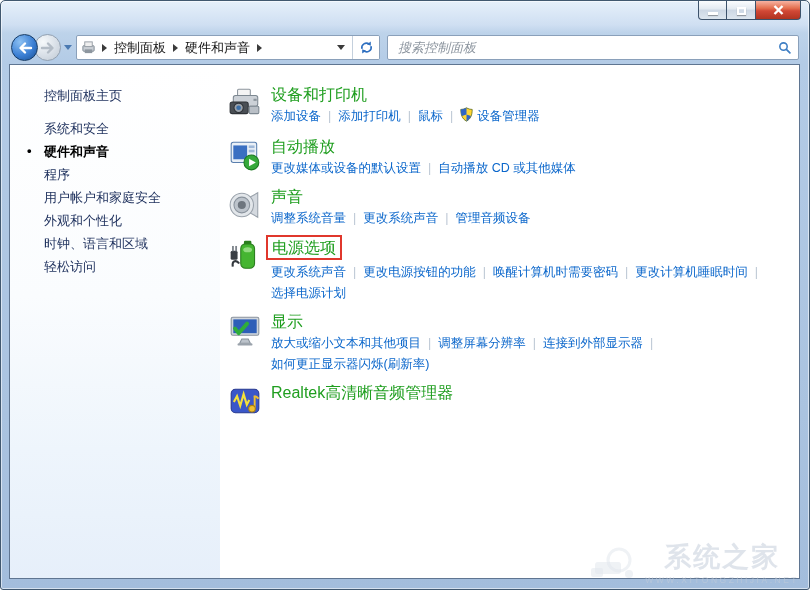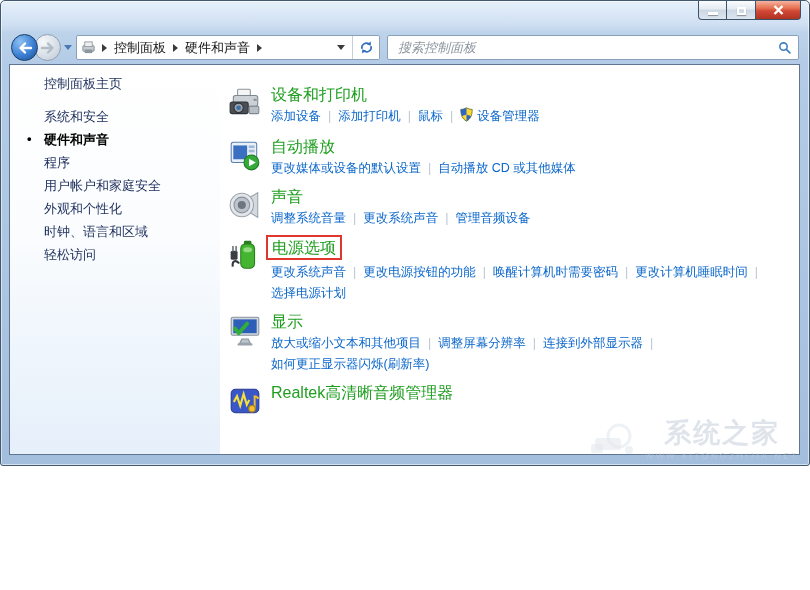--- a/index.html
+++ b/index.html
@@ -1,18 +1,18 @@
 <!DOCTYPE html>
 <html style="--heading-green: #1f9e1f; --link-blue: #0a66cb; --sidebar-navy: #21335f; --highlight-red: #e0372c; --close-button-red: #d14836;"><head>
 <meta charset="utf-8">
 <style>
   html,body{margin:0;padding:0;background:#fff;font-family:"Liberation Sans","DejaVu Sans",sans-serif;}
   *{box-sizing:border-box;}
   .window{
-    position:relative;width:810px;height:466px;overflow:hidden;
+    position:relative;width:810px;height:590px;overflow:hidden;
     border:1px solid #41586f;border-radius:5px 5px 3px 3px;
     background:linear-gradient(180deg,#e6f0fa 0%,#cfdff2 24px,#bdd3ea 32px,#b3cbe6 62px,#aac3e0 70%,#a3bddc 100%);
     box-shadow:inset 0 0 0 1px rgba(255,255,255,.55);
   }
   
   .tb-group{position:absolute;top:0;right:8px;display:flex;z-index:10;}
   .tb-btn{height:19px;border:1px solid #3c526b;border-top:none;display:flex;align-items:center;justify-content:center;cursor:pointer;}
   .tb-min{width:29px;border-radius:0 0 0 4px;background:linear-gradient(#fbfdfe,#e3eaf1 45%,#ccd7e4 50%,#dde6ef);}
   .tb-max{width:28px;border-left:none;border-right:none;background:linear-gradient(#fbfdfe,#e3eaf1 45%,#ccd7e4 50%,#dde6ef);}
   .tb-close{width:46px;border-radius:0 0 4px 0;background:linear-gradient(#f7b3a2,#e4704f 40%,var(--close-button-red) 55%,#b03320);}
@@ -29,21 +29,21 @@
   .crumb-icon{display:flex;align-items:center;margin-right:2px;}
   .crumb-arrow{width:0;height:0;border-top:4px solid transparent;border-bottom:4px solid transparent;border-left:5px solid #3a3a3a;margin:0 4px;}
   .crumb-label{font-size:13px;color:#151515;padding:0 3px;white-space:nowrap;cursor:pointer;}
   .crumb-end-drop{width:0;height:0;border-left:4px solid transparent;border-right:4px solid transparent;border-top:5px solid #3a3a3a;margin:0 7px 0 auto;align-self:center;cursor:pointer;}
   .refresh-btn{width:27px;border-left:1px solid #c4d0dd;display:flex;align-items:center;justify-content:center;background:#fff;cursor:pointer;flex:none;}
   .searchbox{flex:1;margin-left:7px;height:25px;background:#fff;border:1px solid #8aa0ba;border-radius:2px;display:flex;align-items:center;padding:0 6px 0 8px;gap:45px;}
   .searchbox input{flex:1;border:none;outline:none;font-size:13px;color:#333;background:transparent;font-family:inherit;min-width:0;}
   .searchbox input::placeholder{font-style:italic;color:#8b949e;opacity:1;}
   
   .content{position:absolute;left:8px;right:9px;top:63px;bottom:10px;background:#fff;border:1px solid #5f7591;display:flex;overflow:hidden;}
-  .sidebar{width:210px;flex:none;padding-top:7px;background:linear-gradient(180deg,#ffffff 0%,#fafcfe 45%,#eef5fc 75%,#e6effa 100%);}
+  .sidebar{width:210px;flex:none;padding-top:19px;background:linear-gradient(180deg,#ffffff 0%,#fafcfe 45%,#eef5fc 75%,#e6effa 100%);}
   .side-item{position:relative;display:block;padding:4px 8px 4px 34px;font-size:13px;line-height:15px;color:var(--sidebar-navy);cursor:pointer;white-space:nowrap;}
   .side-home{margin-bottom:10px;}
   .side-item.active{font-weight:bold;color:#000;cursor:default;}
   .side-item.active .bullet{position:absolute;left:17px;top:3px;font-size:13px;color:#000;}
   .main{flex:1;position:relative;padding:20px 8px 0 8px;overflow:hidden;}
   .section{display:flex;margin-bottom:8px;}
   .sec-icon{width:36px;height:36px;flex:none;margin:1px 7px 0 0;}
   .sec-icon svg{width:34px;height:34px;}
   .sec-heading{display:inline-block;font-size:16px;line-height:19px;color:var(--heading-green);margin-bottom:2px;cursor:pointer;}
   .sec-heading.highlight{border:2px solid var(--highlight-red);padding:1px 4px;margin-left:-5px;margin-top:-2px;}

